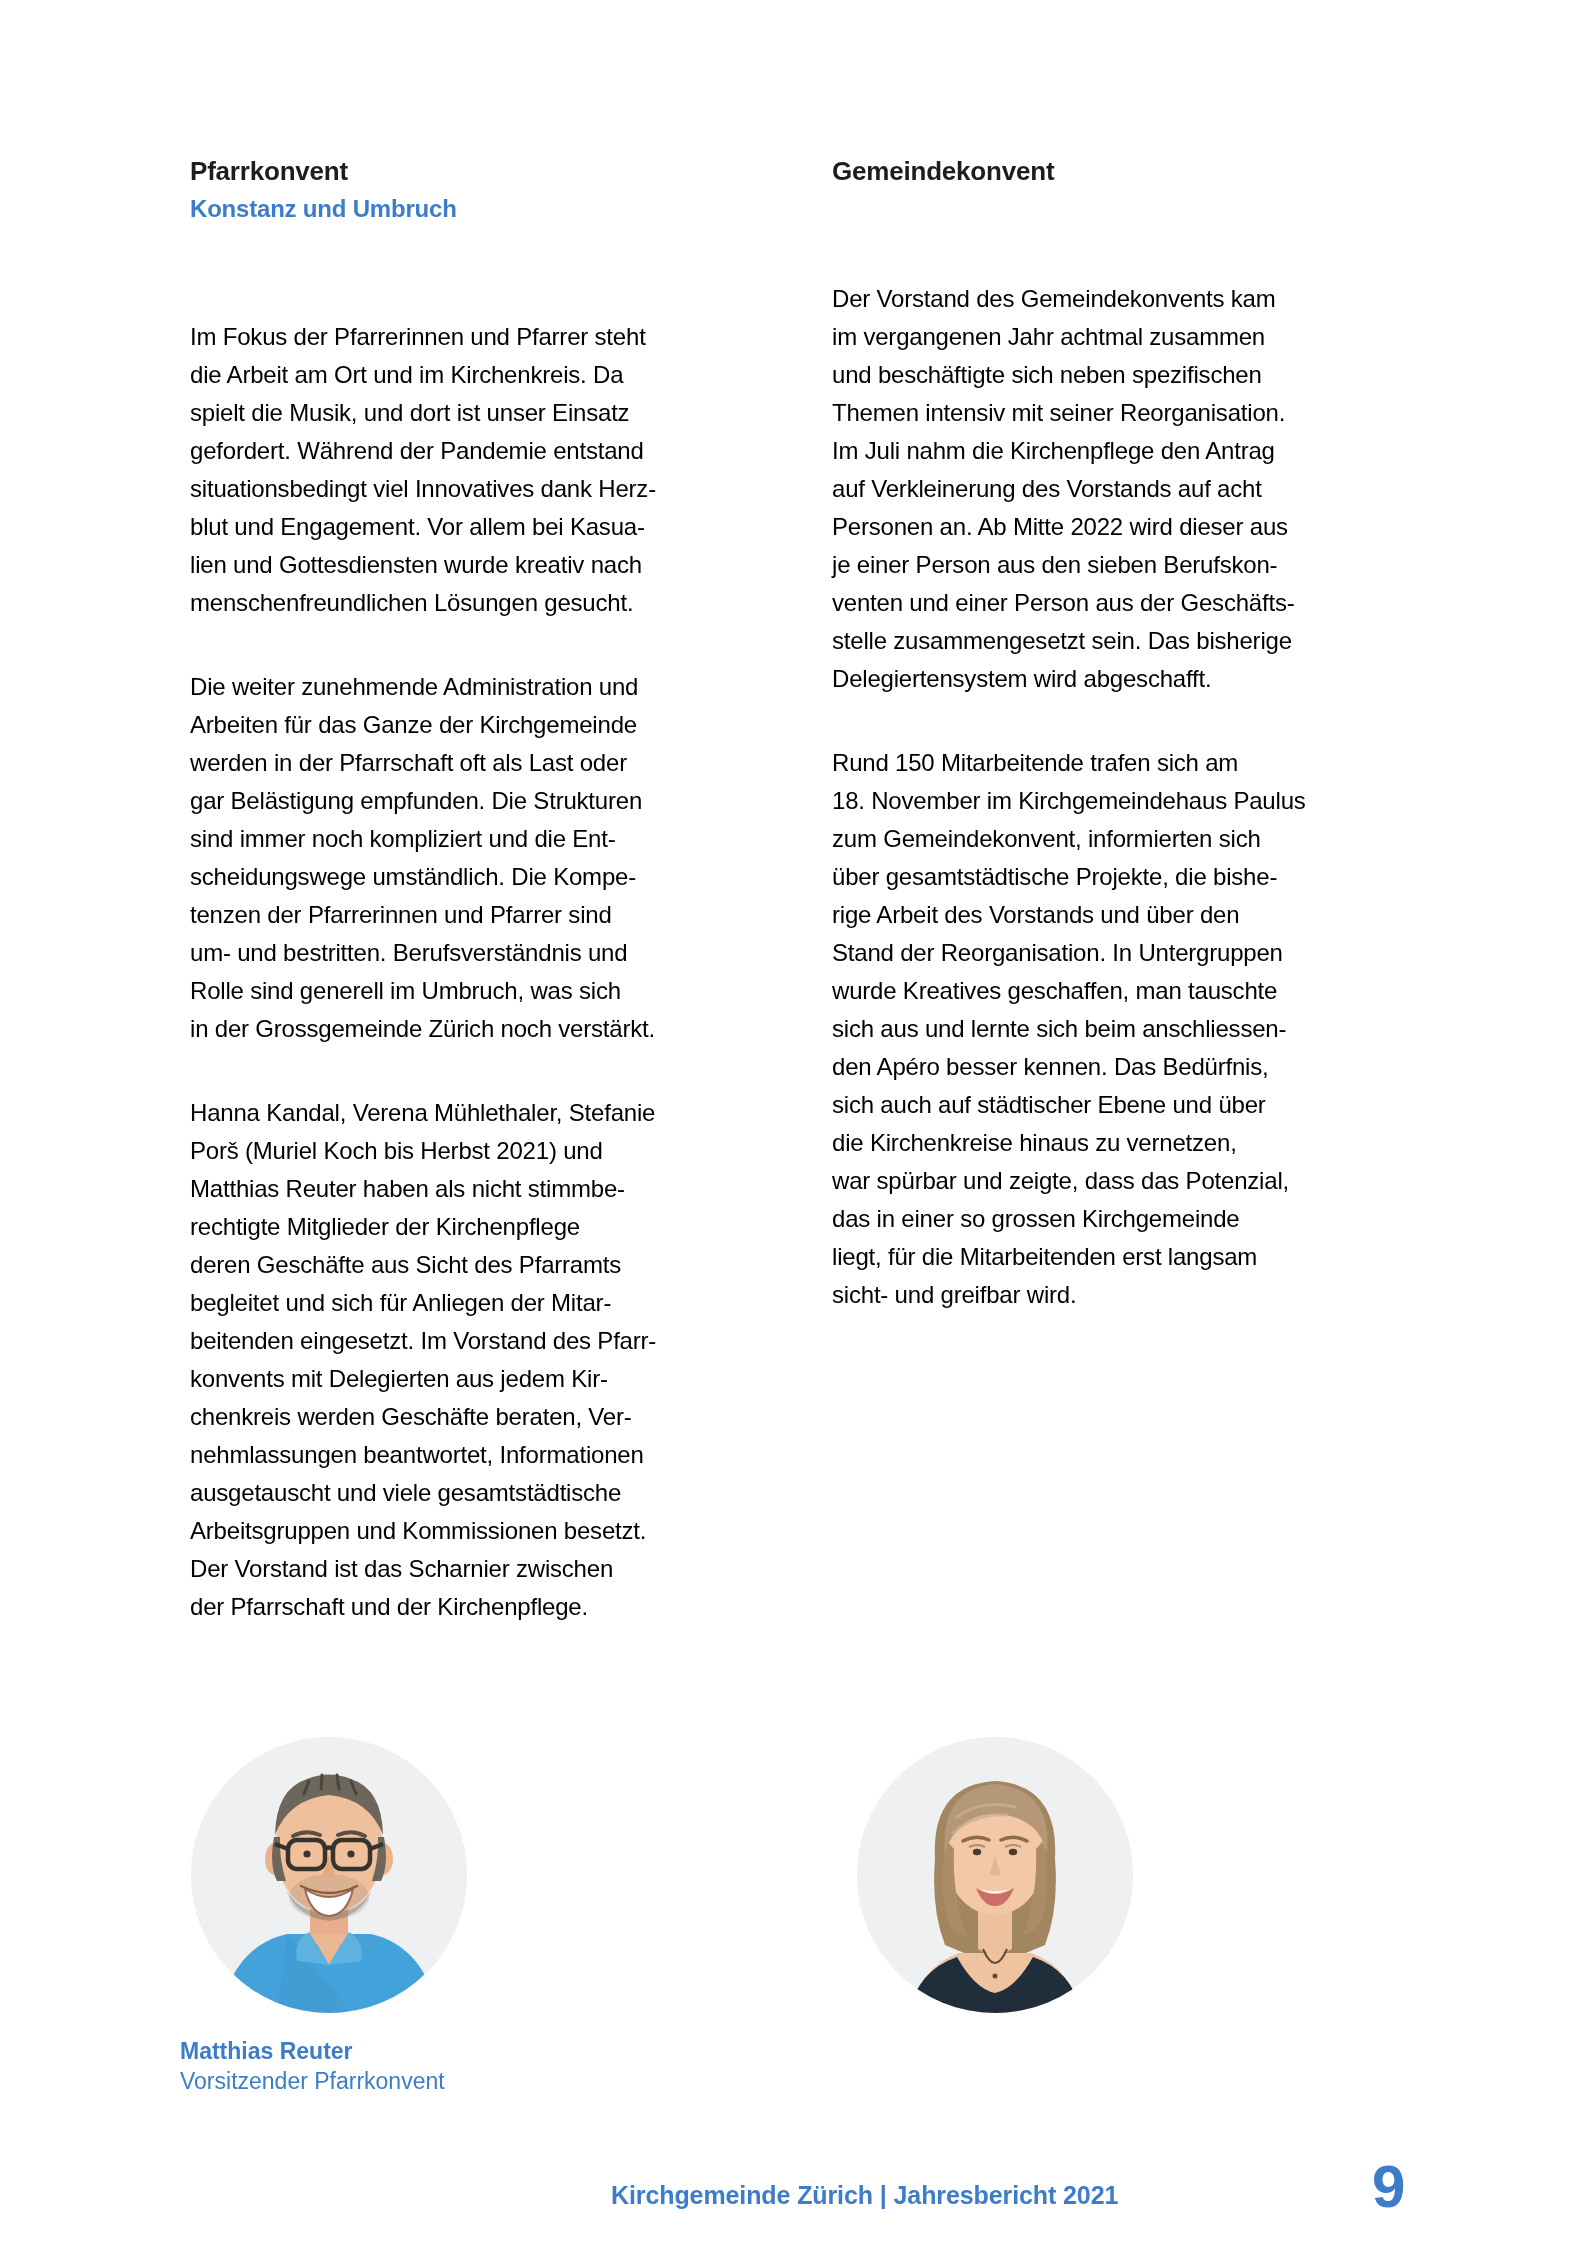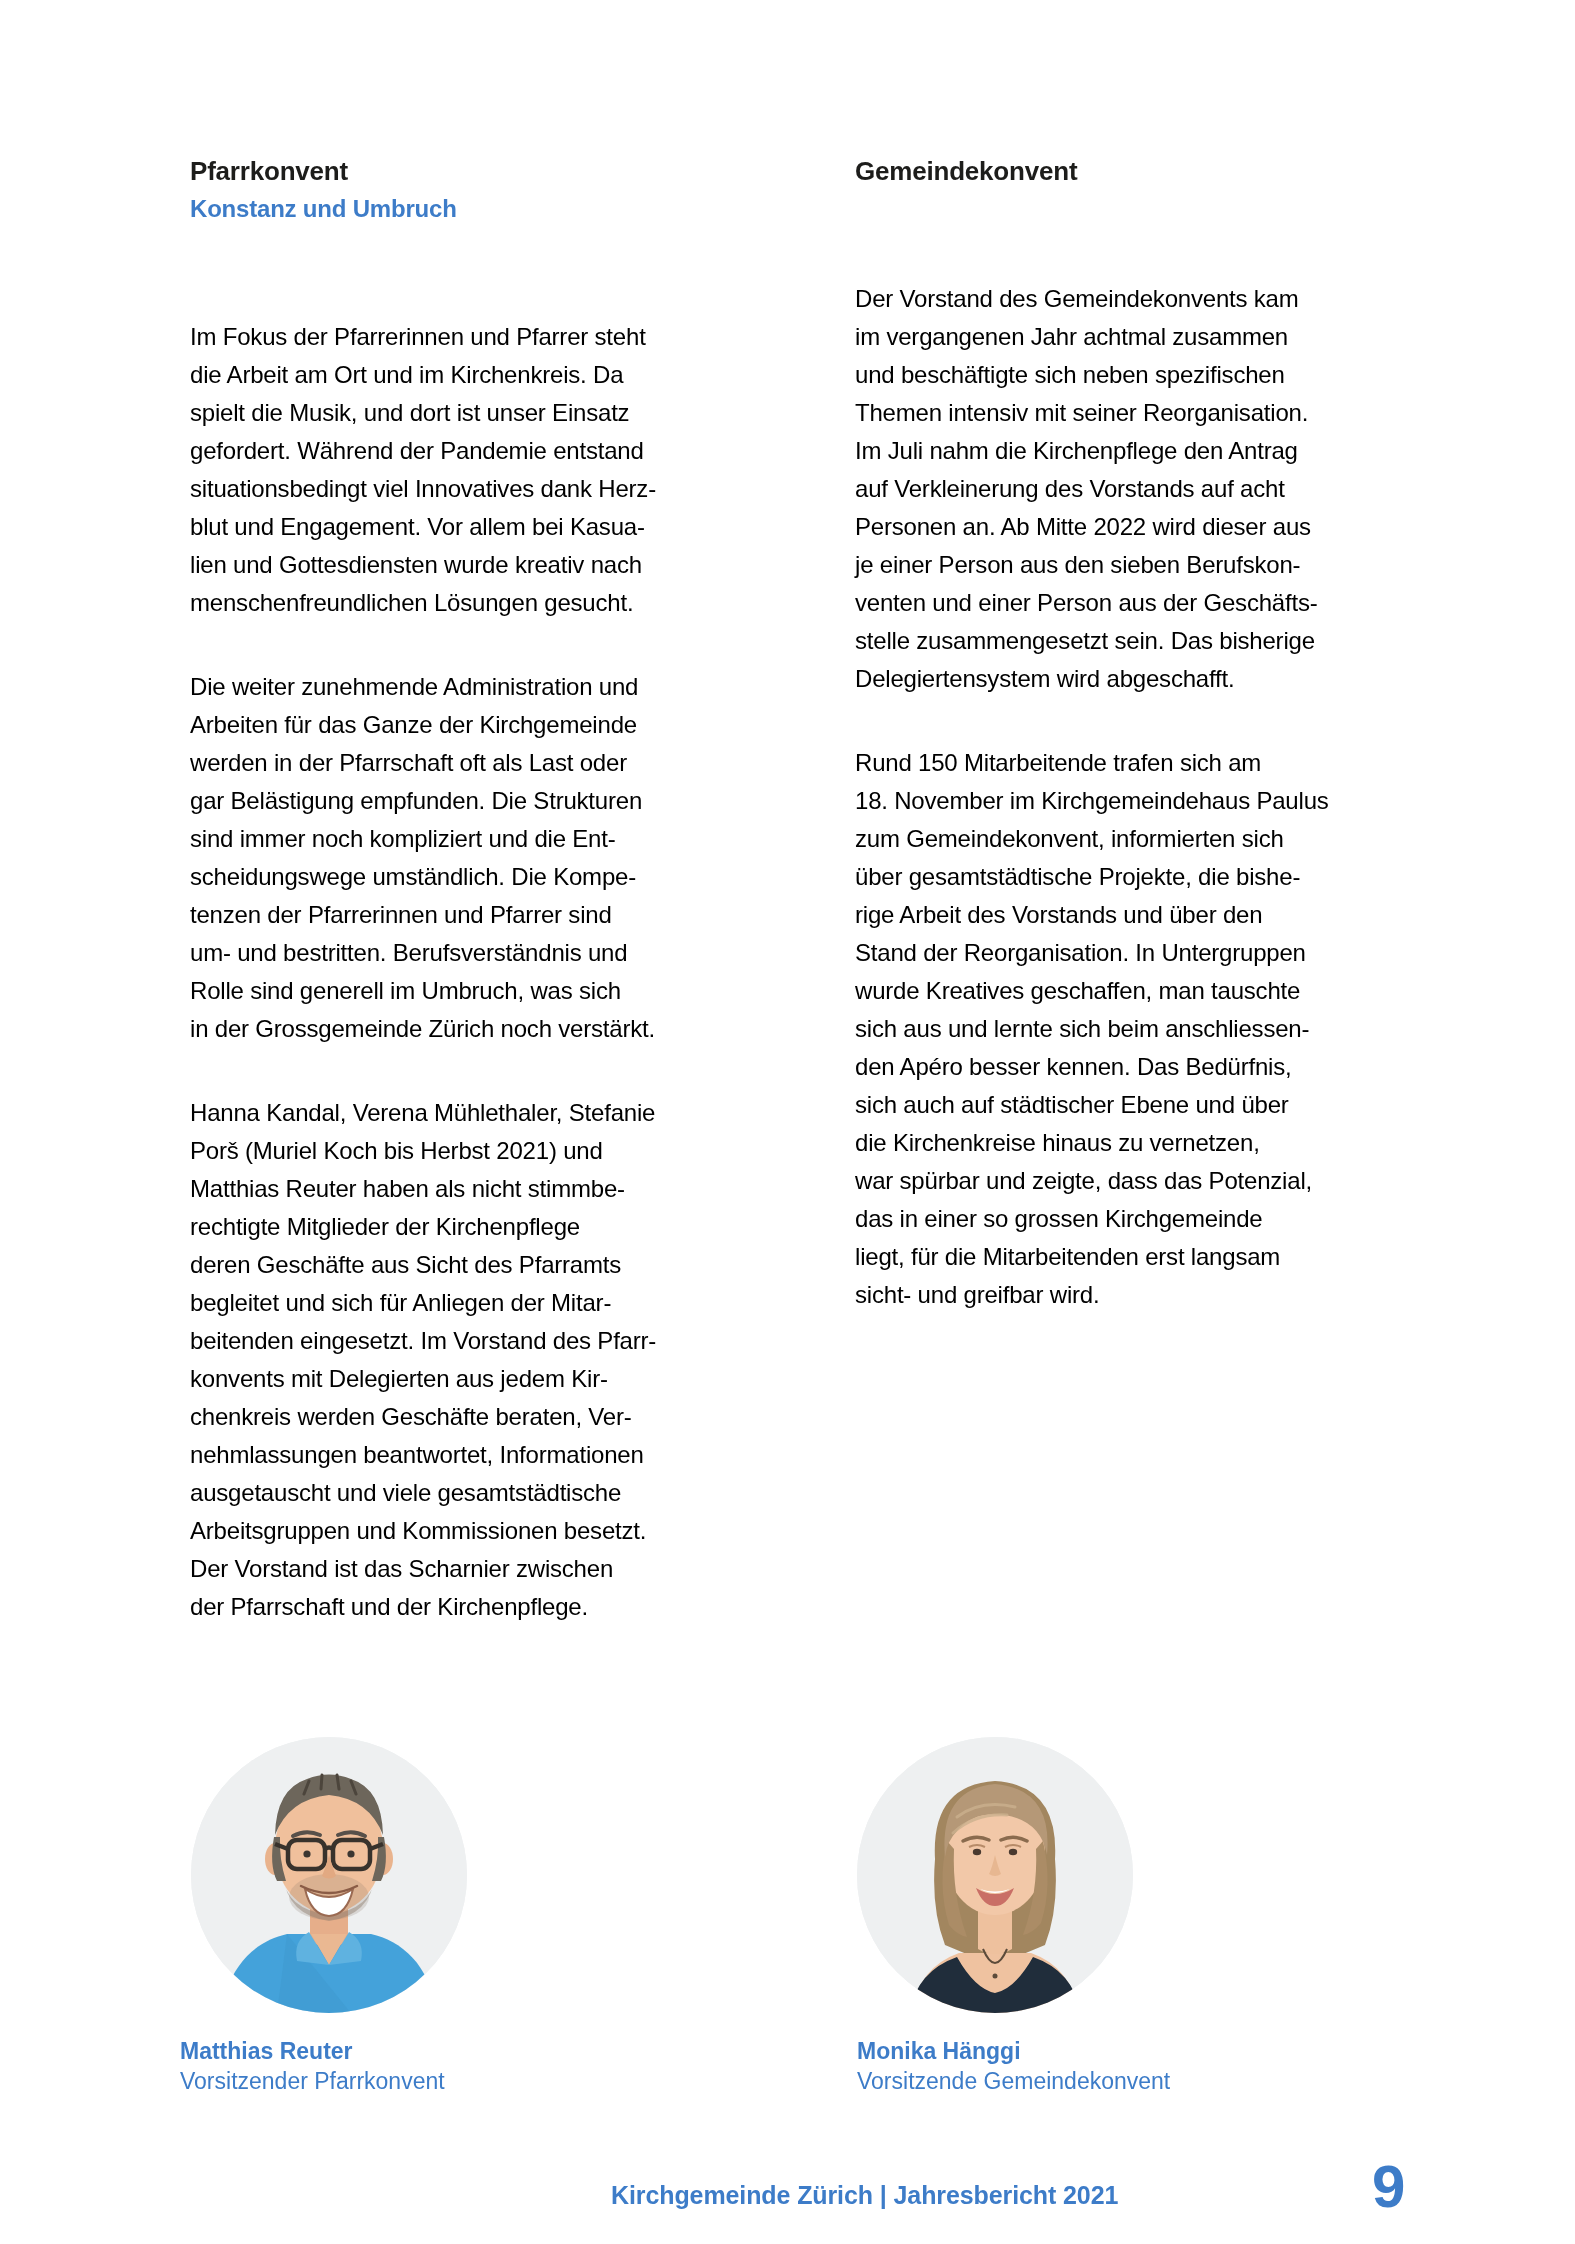--- a/index.html
+++ b/index.html
@@ -6,21 +6,21 @@
   .page{
     position:relative;
     width:1421px;height:2244px;
     background:#ffffff;
     overflow:hidden;
     font-family:Liberation Sans, sans-serif;
     margin-top:40px;
   }
   .col{position:absolute;top:112px;width:505px;}
   .col-left{left:190px;}
-  .col-right{left:855px;}
+  .col-right{left:832px;}
   .kicker{font-size:26px;font-weight:bold;line-height:38px;color:#1d1d1b;letter-spacing:-0.2px;}
   .title{font-size:24px;font-weight:bold;line-height:38px;color:#3d7cc8;letter-spacing:-0.2px;}
   .bodytext{margin-top:90px;}
   .para{
     font-size:24px;line-height:38px;color:#000000;
     white-space:pre-line;letter-spacing:-0.2px;
   }
   .para + .para{margin-top:46px;}
   .photo{
     position:absolute;top:1697px;width:276px;height:276px;
@@ -198,21 +198,17 @@
 
       <path d="M119 151 Q138 163 157 151 Q150 169 138 169 Q126 169 119 151 Z" fill="#c96f66"></path>
       <path d="M123 152 Q138 160 153 152 Q138 157 123 152 Z" fill="#ffffff"></path>
     </svg>
   </div>
 
   <div class="caption caption-left">
     <div class="name">Matthias Reuter</div>
     <div class="role">Vorsitzender Pfarrkonvent</div>
   </div>
-  <div class="caption caption-right">
-    <div class="name">Monika Hänggi</div>
-    <div class="role">Vorsitzende Gemeindekonvent</div>
-  </div>
 
   <div class="footer">Kirchgemeinde Zürich | Jahresbericht 2021</div>
   <div class="pageno">9</div>
 
 </div>
 
 </body></html>

